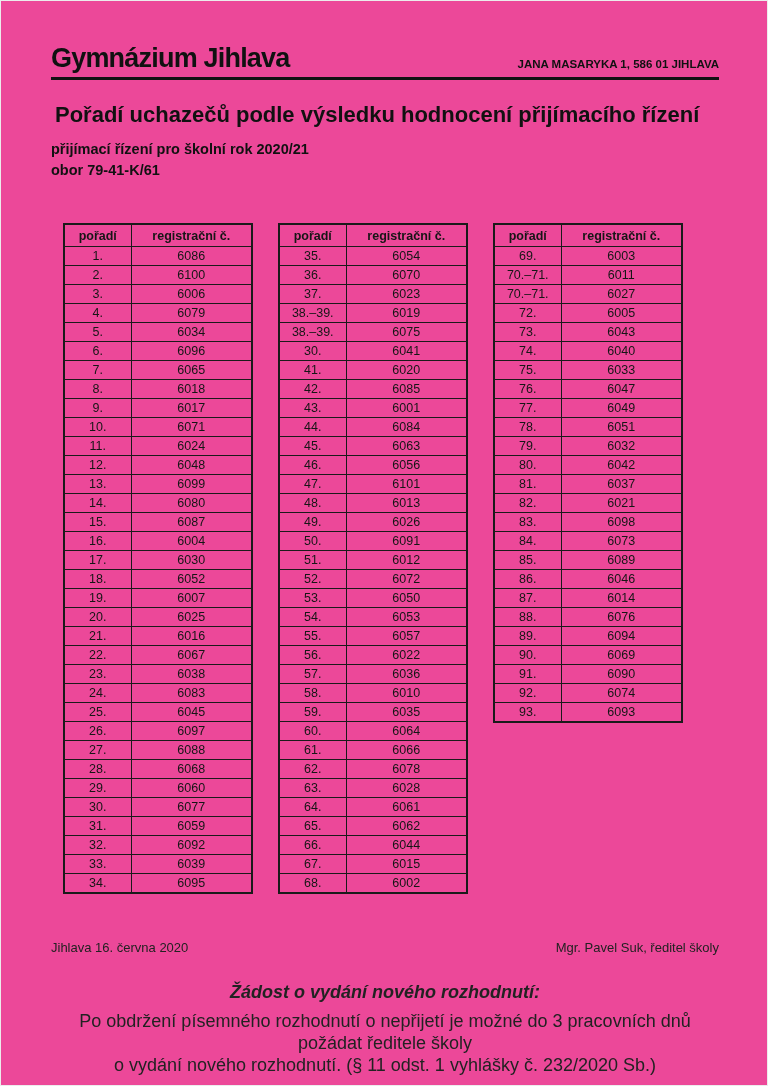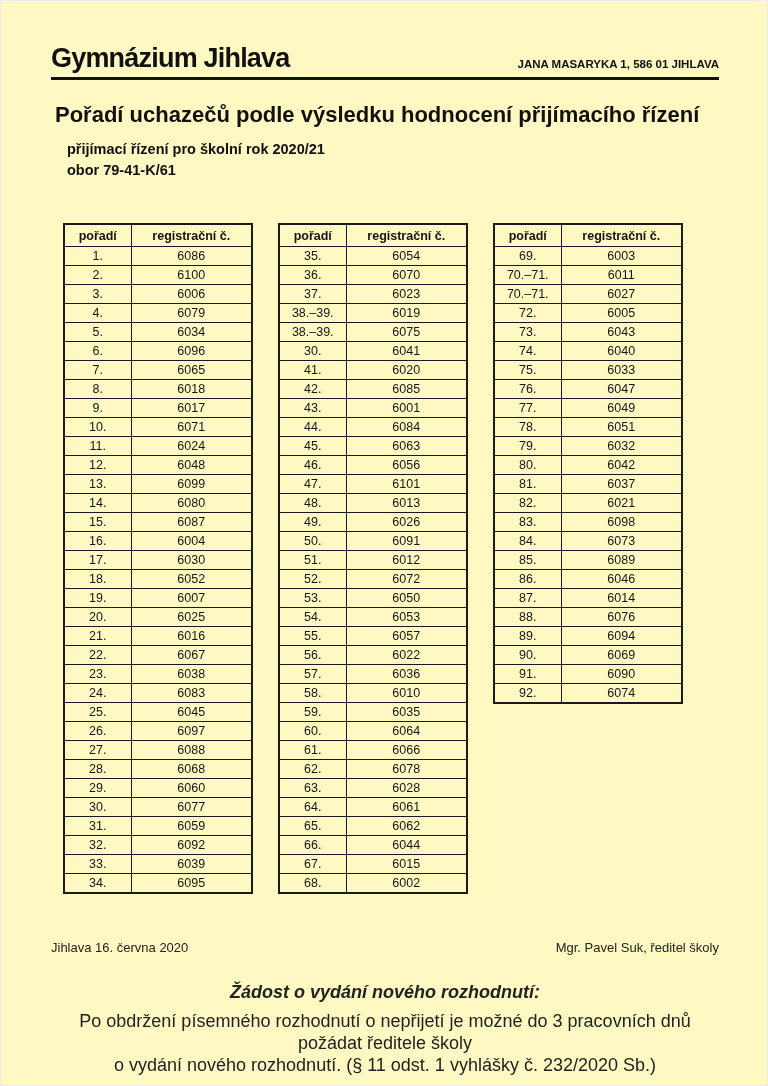--- a/index.html
+++ b/index.html
@@ -1,29 +1,29 @@
 <!DOCTYPE html>
 <html><head>
 <meta charset="utf-8">
 <style>
   html,body{margin:0;padding:0;background:#fff;}
   .page{
     width:768px;height:1086px;box-sizing:border-box;position:relative;
-    background:#fef9c3;color:#111;
+    background:#ec4899;color:#111;
     font-family:"Liberation Sans","DejaVu Sans",sans-serif;
     padding:42px 48px 10px 50px;
     border:1px solid #ececec;
     overflow:hidden;
   }
   .hdr{display:flex;justify-content:space-between;align-items:flex-end;}
   .logo{font-size:27px;font-weight:bold;letter-spacing:-0.8px;line-height:30px;}
   .addr{font-size:11.5px;font-weight:bold;letter-spacing:0;padding-bottom:3px;white-space:nowrap;}
   .rule{border-top:3px solid #121212;margin-top:4px;}
   .title{font-size:22px;font-weight:bold;margin:24px 0 0 4px;line-height:22px;}
-  .sub{font-size:14.5px;font-weight:bold;margin-left:16px;line-height:21px;}
+  .sub{font-size:14.5px;font-weight:bold;margin-left:0;line-height:21px;}
   .sub.first{margin-top:13px;}
   .tables{display:flex;align-items:flex-start;gap:25px;margin:42px 0 0 12px;}
   table{border-collapse:collapse;width:190px;table-layout:fixed;}
   table, th, td{border:1px solid #1a1a1a;}
   table{border-width:2px;}
   th,td{text-align:center;vertical-align:middle;font-size:12.5px;color:#161616;padding:0;}
   th{height:21px;font-weight:bold;}
   td{height:18px;font-weight:normal;}
   col.c-rank{width:67px;}
   col.c-reg{width:121px;}
@@ -452,20 +452,24 @@
             <td>6069</td>
           </tr>
           <tr>
             <td>91.</td>
             <td>6090</td>
           </tr>
           <tr>
             <td>92.</td>
             <td>6074</td>
           </tr>
+          <tr>
+            <td>93.</td>
+            <td>6093</td>
+          </tr>
         </tbody>
     </table>
 
   </div>
 
   <div class="dateline">
     <span>Jihlava 16. června 2020</span>
     <span>Mgr. Pavel Suk, ředitel školy</span>
   </div>
 

